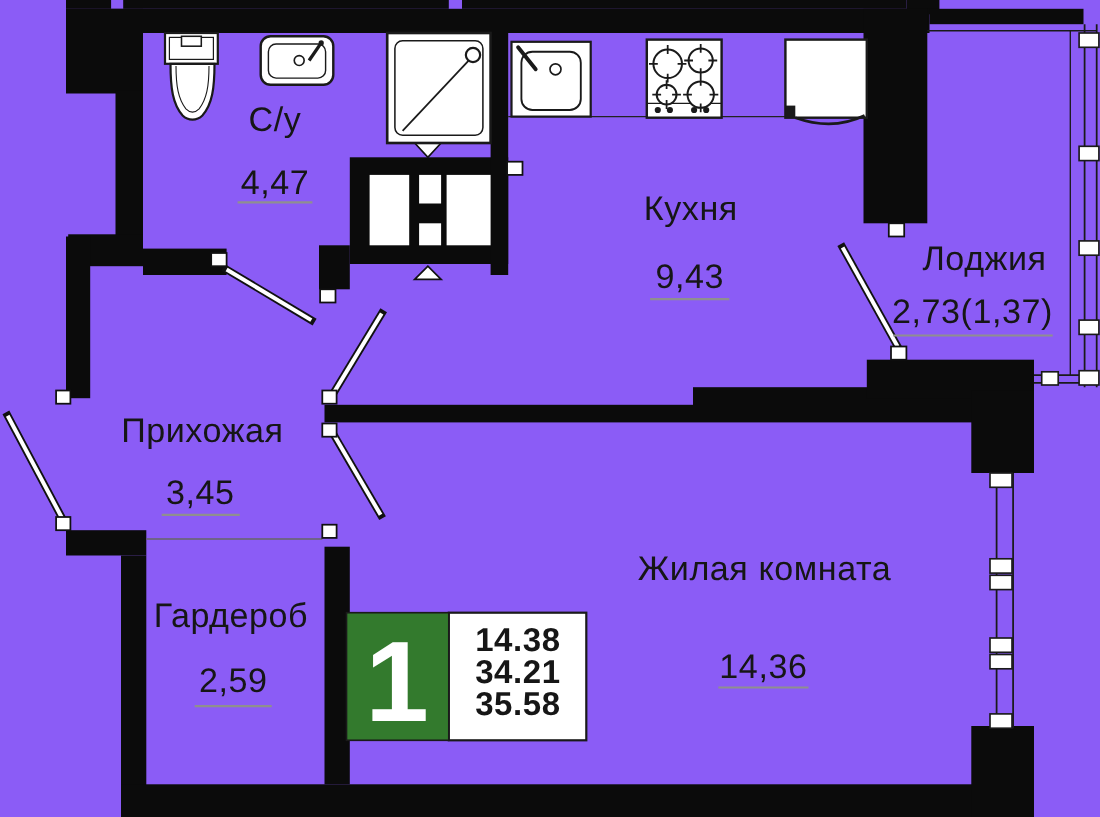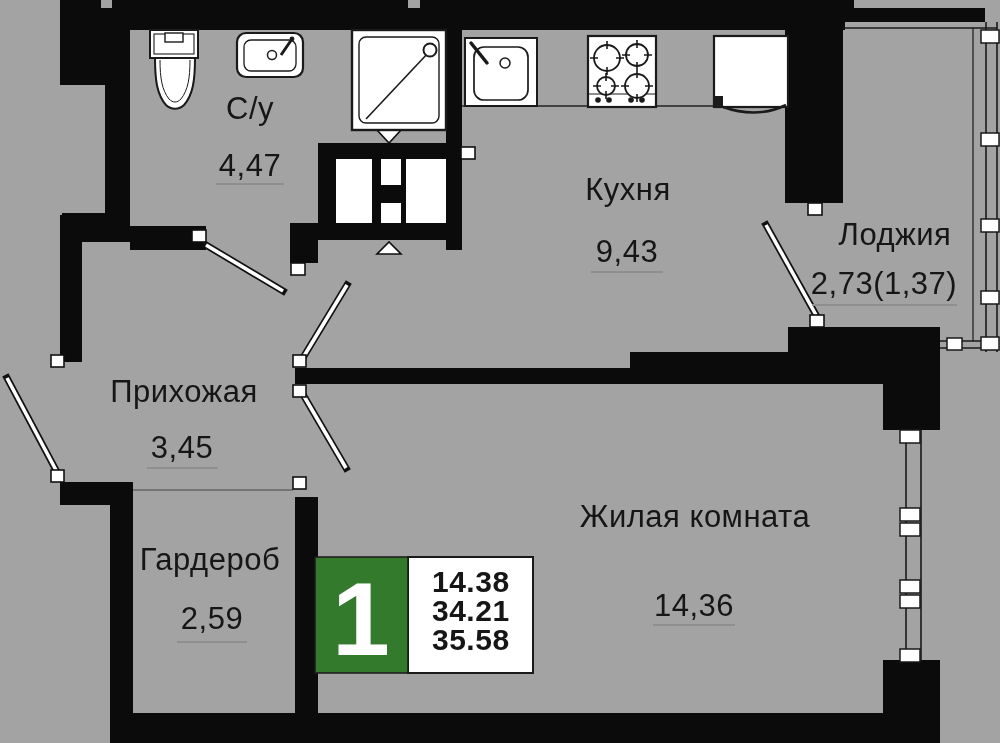--- a/index.html
+++ b/index.html
@@ -1,16 +1,16 @@
 <!DOCTYPE html>
 <html><head>
 <meta charset="utf-8">
 <style>
   html,body{margin:0;padding:0;background:#ffffff;}
-  .stage{position:relative;width:1000px;height:743px;background:#a3a3a3;overflow:hidden;
+  .stage{position:relative;width:1000px;height:743px;background:#8b5cf6;overflow:hidden;
          font-family:"Liberation Sans", sans-serif;}
   svg{position:absolute;left:0;top:0;}
   text{font-family:"Liberation Sans", sans-serif;}
   .room-name{font-size:31px;letter-spacing:0.5px;}
   .room-area{font-size:31px;letter-spacing:0.5px;}
   .badge-num{font-size:30px;font-weight:bold;letter-spacing:0.5px;}
   .badge-one{font-size:104px;font-weight:bold;}
 </style>
 </head>
 <body>

